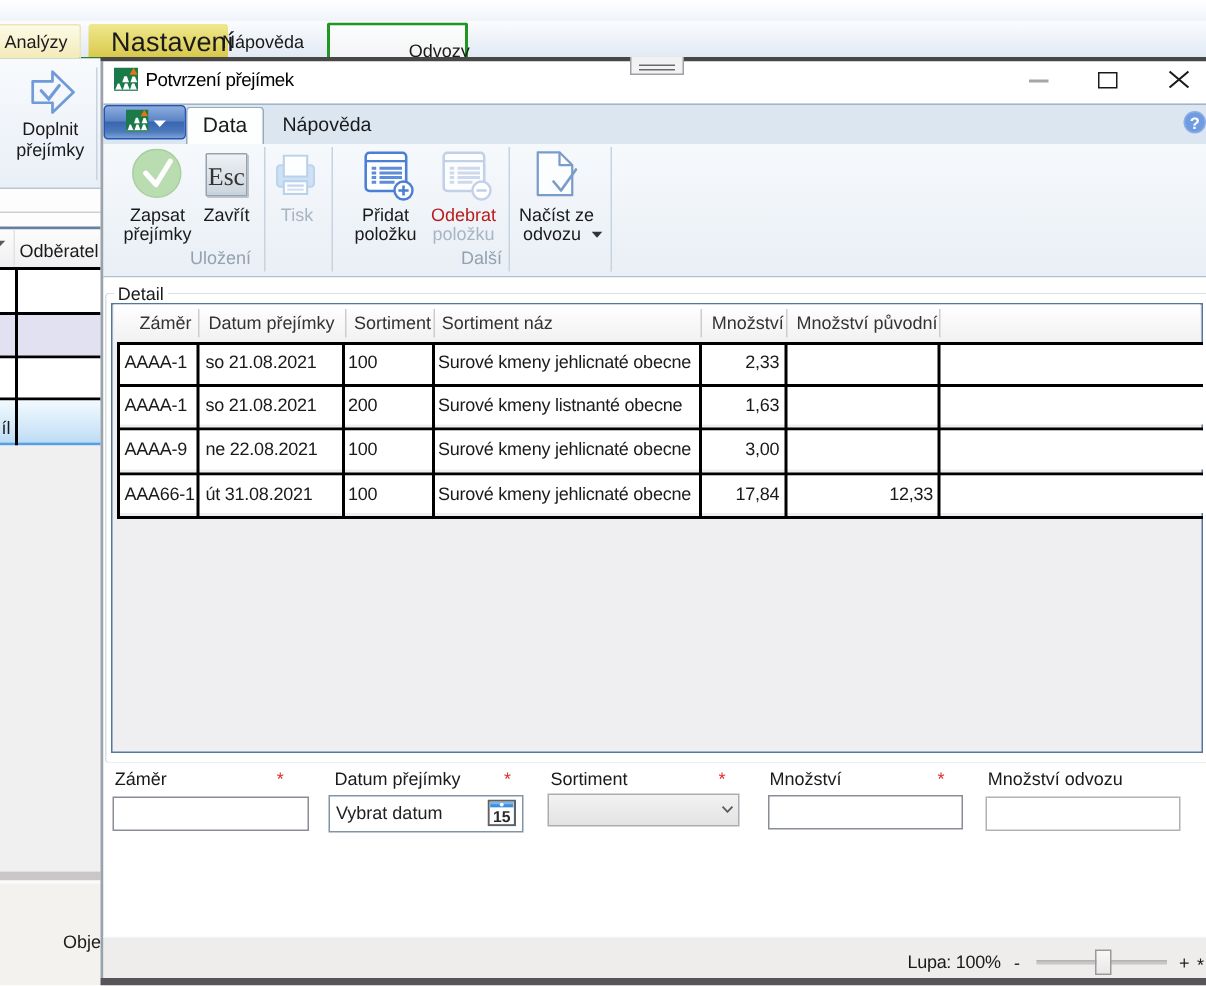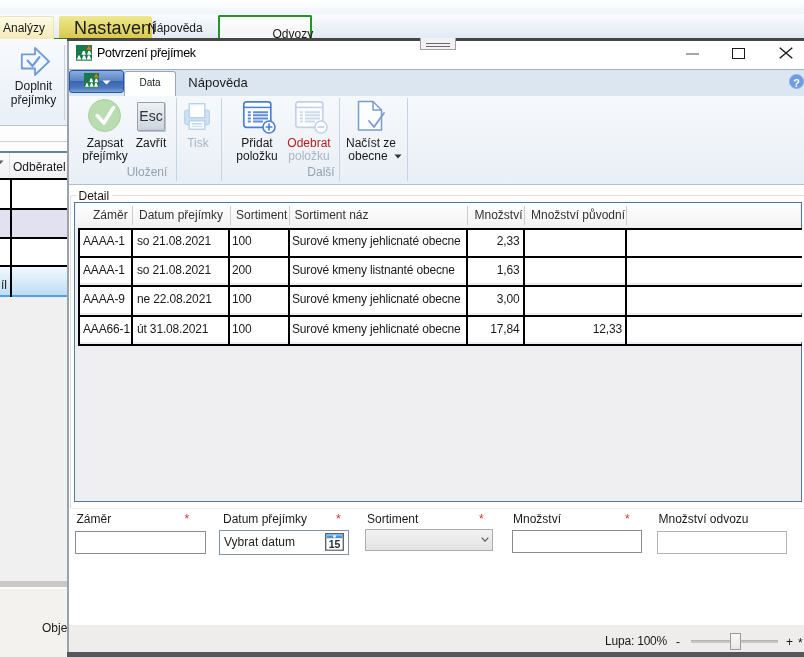--- a/index.html
+++ b/index.html
@@ -110,21 +110,21 @@
   <path d="M11.2 9.8 L12.4 6 L13.9 6 L15.3 9.8 Z" fill="#fff"></path>
   <path d="M1.3 14.6 L2.6 10.6 L3.5 10.6 L5.2 14.6 Z" fill="#fff"></path>
   <path d="M6.1 14.6 L7.4 10.6 L8.8 10.6 L10.3 14.6 Z" fill="#fff"></path>
   <path d="M10.8 14.6 L12.1 10.6 L13.5 10.6 L15 14.6 Z" fill="#fff"></path>
 </svg>
 <svg class="abs" style="left:102px;top:79.8px;" width="9" height="5" viewBox="0 0 9 5">
     <path d="M0.4 0.4 L8.6 0.4 L4.5 4.6 Z" fill="#fff"></path>
   </svg>
 
 <div class="abs" style="left:124px;top:70.5px;width:52px;height:25.5px;background:#fdfefe;border:1px solid #98a9bd;border-bottom:none;border-radius:3px 3px 0 0;box-sizing:border-box;"></div>
-<div class="abs t12" style="left:150px;top:76.5px;transform:translateX(-50%);font-size:10px;">Data</div>
+<div class="abs t12" style="left:150px;top:76.5px;transform:translateX(-50%);font-size:14px;">Data</div>
 <div class="abs t12" style="left:218px;top:76.5px;transform:translateX(-50%);font-size:13px;">Nápověda</div>
 
 <div class="abs" style="left:789px;top:73.5px;width:15px;height:15px;border-radius:50%;background:#6f9be0;border:1px solid #8cade5;box-sizing:border-box;"></div>
 <div class="abs" style="left:796.5px;top:76.5px;transform:translateX(-50%);font-size:11px;font-weight:bold;color:#fff;">?</div>
 
 <div class="abs" style="left:68.5px;top:96px;width:735.5px;height:87.5px;background:linear-gradient(#f6f9fc,#e9eff6);"></div>
 <div class="abs" style="left:68.5px;top:183.5px;width:735.5px;height:1.5px;background:#b2bfcf;"></div>
 
 <div class="abs" style="left:176px;top:98px;width:1px;height:83px;background:#c8d3e0;"></div>
 <div class="abs" style="left:220.5px;top:98px;width:1px;height:83px;background:#c8d3e0;"></div>
@@ -132,21 +132,21 @@
 <div class="abs" style="left:406.5px;top:98px;width:1px;height:83px;background:#c8d3e0;"></div>
 
 <svg class="abs" style="left:87.5px;top:99px;" width="34" height="34" viewBox="0 0 34 34">
   <circle cx="16.5" cy="16.5" r="16" fill="#b9dcb1" stroke="#a6d19d" stroke-width="1"></circle>
   <path d="M9.2 16.5 L16 24 L25.5 8.5" fill="none" stroke="#fff" stroke-width="3.5" stroke-linecap="round" stroke-linejoin="round"></path>
 </svg>
 <div class="abs t12" style="left:105px;top:136.5px;transform:translateX(-50%);">Zapsat</div>
 <div class="abs t12" style="left:105px;top:149.5px;transform:translateX(-50%);">přejímky</div>
 
 <div class="abs" style="left:137px;top:102px;width:28px;height:28.5px;background:linear-gradient(#eef1f5,#ccd4dd);border:1px solid #98a2ae;border-radius:1px;box-sizing:border-box;box-shadow:inset 0 -2px 0 #c8d2dd, 1px 1px 0 #bcc4cd;"></div>
-<div class="abs" style="left:151px;top:107.5px;transform:translateX(-50%);font-size:14px;color:#333;">Esc</div>
+<div class="abs" style="left:151px;top:107.5px;transform:translateX(-50%);font-size:17px;color:#333;font-family:Liberation Serif, serif;">Esc</div>
 <div class="abs t12" style="left:151px;top:136.5px;transform:translateX(-50%);">Zavřít</div>
 
 <svg class="abs" style="left:184px;top:103px;" width="26" height="27" viewBox="0 0 26 27">
   <rect x="0.7" y="7.2" width="24.6" height="14.3" rx="2.2" fill="#cfe1f4" stroke="#bdd4ed" stroke-width="1.4"></rect>
   <rect x="5.2" y="0.7" width="15.6" height="14" fill="#fdfeff" stroke="#b9d2ec" stroke-width="1.4"></rect>
   <rect x="5.2" y="17.8" width="15.6" height="8.5" fill="#fdfeff" stroke="#b9d2ec" stroke-width="1.4"></rect>
   <rect x="7.5" y="20" width="11" height="1.5" fill="#c3d6ee"></rect>
   <rect x="7.5" y="22.7" width="11" height="1.5" fill="#d4e2f3"></rect>
 </svg>
 <div class="abs t12" style="left:198px;top:136.5px;transform:translateX(-50%);color:#a9b4c4;">Tisk</div>
@@ -180,21 +180,21 @@
 </svg>
 <div class="abs t12" style="left:309px;top:136.5px;transform:translateX(-50%);color:#b91c1c;">Odebrat</div>
 <div class="abs t12" style="left:309px;top:149.5px;transform:translateX(-50%);color:#a9b4c4;">položku</div>
 
 <svg class="abs" style="left:357px;top:100px;" width="28" height="32" viewBox="0 0 28 32">
   <path d="M1.5 1.5 L16 1.5 L24.5 10 L24.5 30 L1.5 30 Z" fill="#fbfdfe" stroke="#7a9cca" stroke-width="1.5" stroke-linejoin="round"></path>
   <path d="M16 1.5 L16 10 L24.5 10" fill="none" stroke="#7a9cca" stroke-width="1.5" stroke-linejoin="round"></path>
   <path d="M12 21 L17 27 L27 13" fill="none" stroke="#7a9cca" stroke-width="1.8" stroke-linecap="round" stroke-linejoin="round"></path>
 </svg>
 <div class="abs t12" style="left:371px;top:136.5px;transform:translateX(-50%);">Načíst ze</div>
-<div class="abs t12" style="left:368px;top:149.5px;transform:translateX(-50%);">obecne</div>
+<div class="abs t12" style="left:368px;top:149.5px;transform:translateX(-50%);">odvozu</div>
 <svg class="abs" style="left:394px;top:153.5px;" width="8" height="5" viewBox="0 0 8 5">
     <path d="M0.5 0.5 L7.5 0.5 L4 4.5 Z" fill="#333"></path>
   </svg>
 
 <div class="abs t12" style="left:147px;top:166.2px;transform:translateX(-50%);color:#93a1b1;">Uložení</div>
 <div class="abs t12" style="left:321px;top:166.2px;transform:translateX(-50%);color:#93a1b1;">Další</div>
 
 <div class="abs" style="left:68.5px;top:185px;width:735.5px;height:440px;background:#ffffff;"></div>
 
 <div class="abs" style="left:69.5px;top:194.5px;width:740px;height:314px;border:1px solid #d9dfe5;border-right:none;border-bottom-color:#eceff2;border-radius:3px 0 0 3px;box-sizing:border-box;"></div>

